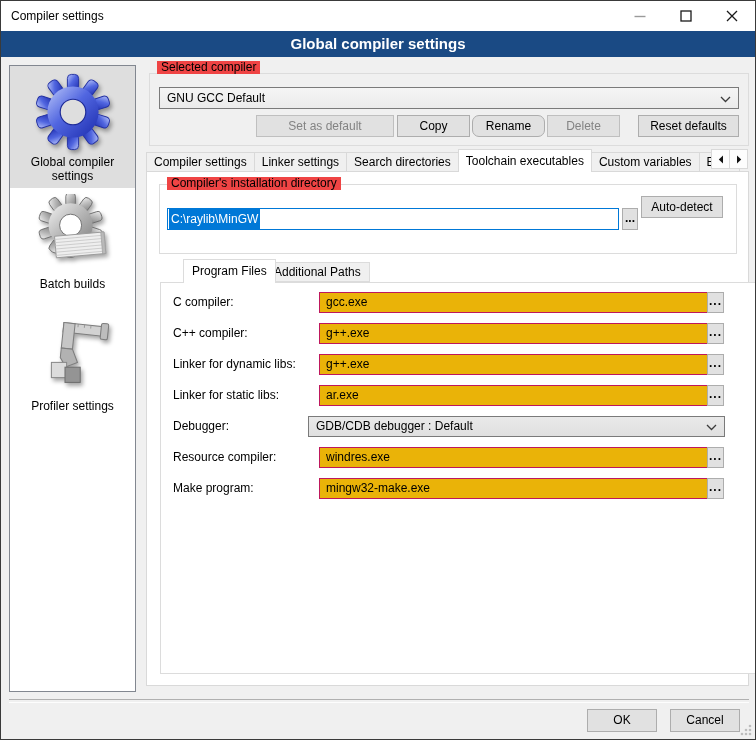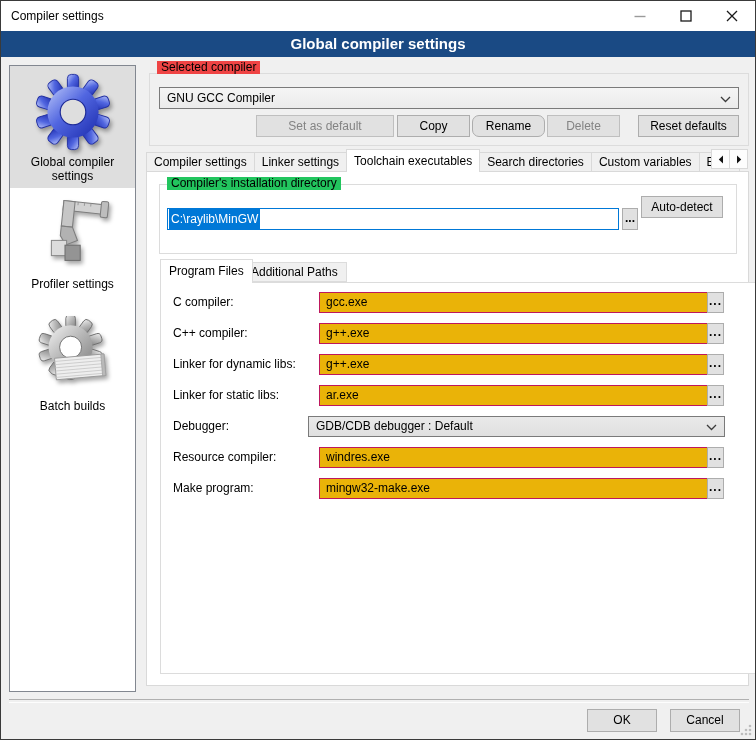--- a/index.html
+++ b/index.html
@@ -18,21 +18,21 @@
   .sidebar{position:absolute;left:8px;top:64px;width:127px;height:627px;background:#fff;
     border:1px solid #828790;box-sizing:border-box;overflow:hidden;}
   .sb-item{height:122px;box-sizing:border-box;padding-top:6px;display:flex;flex-direction:column;align-items:center;}
   .sb-item.selected{background:#dedede;}
   .sb-icon{width:80px;height:80px;filter:drop-shadow(2px 3px 2px rgba(0,0,0,.35));}
   .sb-label{text-align:center;line-height:14px;margin-top:3px;padding:0 4px;}
   
   .groupbox{position:absolute;border:1px solid #dcdcdc;box-sizing:border-box;}
   .gb-legend{position:absolute;padding:0 4px;line-height:13px;height:13px;white-space:nowrap;}
   .legend-gray{background:#ef4444;}
-  .legend-white{background:#22c55e;}
+  .legend-white{background:#ef4444;}
   
   .combo{position:absolute;box-sizing:border-box;border:1px solid #7a7a7a;
     background:linear-gradient(#f5f5f5,#ebebeb);line-height:20px;padding:0 7px;}
   .combo .chev{position:absolute;right:7px;top:8px;}
   
   .btn{position:absolute;box-sizing:border-box;height:22px;border:1px solid #adadad;background:#e1e1e1;
     text-align:center;line-height:20px;white-space:nowrap;}
   .btn.disabled{color:#838383;border-color:#bfbfbf;}
   
   .tabs{position:absolute;left:145px;top:148px;width:603px;height:23px;display:flex;align-items:flex-end;}
@@ -48,21 +48,21 @@
     border:1px solid #d9d9d9;box-sizing:border-box;z-index:1;}
   
   .grp-install{left:12px;top:12px;width:578px;height:70px;}
   .path-field{position:absolute;left:20px;top:36px;width:452px;height:22px;box-sizing:border-box;
     border:1px solid var(--sel-color,#0078d7);background:#fff;line-height:20px;padding-left:1px;overflow:hidden;white-space:nowrap;}
   .path-sel{background:var(--sel-color,#0078d7);color:#fff;padding:17px 2px;}
   .note{position:absolute;left:20px;top:61px;width:556px;white-space:nowrap;overflow:hidden;
     color:var(--note-color,#9e2126);}
   
   .subtab{position:absolute;box-sizing:border-box;border:1px solid #dcdcdc;background:#f0f0f0;
-    padding:0 8px;height:20px;line-height:19px;top:90px;white-space:nowrap;z-index:2;}
+    padding:0 8px;height:20px;line-height:19px;top:90px;white-space:nowrap;z-index:2;margin-left:23px;}
   .subtab.active{top:87px;height:24px;line-height:23px;background:#fff;border-bottom:none;z-index:3;}
   .subpage{position:absolute;left:13px;top:110px;width:631px;height:392px;background:#fff;
     border:1px solid #dcdcdc;box-sizing:border-box;}
   
   .frow-label{position:absolute;left:12px;white-space:nowrap;}
   .finput{position:absolute;left:158px;width:398px;height:21px;box-sizing:border-box;border:1px solid #be185d;
     background:#eab308;line-height:19px;padding:0 6px;white-space:nowrap;overflow:hidden;}
   .fbrowse{position:absolute;left:546px;width:17px;height:21px;line-height:17px;font-weight:bold;letter-spacing:1px;}
   .fcombo{position:absolute;left:147px;width:417px;height:21px;box-sizing:border-box;border:1px solid #7a7a7a;
     background:linear-gradient(#e9e9e9,#e0e0e0);line-height:19px;padding:0 7px;}
@@ -120,34 +120,20 @@
           <rect x="43" y="3" width="14" height="20" rx="5" transform="rotate(180 50 50)"></rect>
           <rect x="43" y="3" width="14" height="20" rx="5" transform="rotate(216 50 50)"></rect>
           <rect x="43" y="3" width="14" height="20" rx="5" transform="rotate(252 50 50)"></rect>
           <rect x="43" y="3" width="14" height="20" rx="5" transform="rotate(288 50 50)"></rect>
           <rect x="43" y="3" width="14" height="20" rx="5" transform="rotate(324 50 50)"></rect>
           <circle cx="50" cy="50" r="32" stroke="none"></circle>
         </g>
         <circle cx="50" cy="50" r="16" fill="#dedede" stroke="#1d2a96" stroke-width="1.4"></circle>
       </svg>
       <div class="sb-label">Global compiler settings</div>
-    </div>
-    <div class="sb-item">
-      <svg class="sb-icon" viewBox="0 0 100 100">
-        <g transform="rotate(6 55 35)">
-          <rect x="36" y="10" width="50" height="12" fill="#d2d2d2" stroke="#7d7d7d" stroke-width="1.3"></rect>
-          <rect x="83" y="6" width="9" height="20" rx="2" fill="#bdbdbd" stroke="#7d7d7d" stroke-width="1.3"></rect>
-          <path d="M46 10 v4 M54 10 v4 M62 10 v4 M70 10 v4" stroke="#8f8f8f" stroke-width="1"></path>
-          <rect x="36" y="10" width="14" height="32" fill="#c6c6c6" stroke="#7d7d7d" stroke-width="1.3"></rect>
-          <polygon points="36,42 50,42 58,58 44,65 36,54" fill="#b2b2b2" stroke="#7d7d7d" stroke-width="1.3"></polygon>
-        </g>
-        <rect x="23" y="58" width="19" height="19" fill="#dcdcdc" stroke="#8a8a8a" stroke-width="1.3"></rect>
-        <rect x="40" y="64" width="19" height="19" fill="#949494" stroke="#6e6e6e" stroke-width="1.3"></rect>
-      </svg>
-      <div class="sb-label">Profiler settings</div>
     </div>
     <div class="sb-item">
       <svg class="sb-icon" viewBox="0 0 100 100">
         <defs>
           <linearGradient id="ggray" x1="0" y1="0" x2="1" y2="1">
             <stop offset="0" stop-color="#f2f2f2"></stop>
               <stop offset="0.5" stop-color="#b5b5b5"></stop>
               <stop offset="1" stop-color="#808080"></stop>
           </linearGradient>
         </defs>
@@ -168,41 +154,55 @@
           <circle cx="50" cy="50" r="16" fill="#fff" stroke="#6f6f6f" stroke-width="1.4"></circle>
         </g>
         <g transform="rotate(-5 60 64)">
           <rect x="28" y="50" width="62" height="27" fill="#eeeeee" stroke="#9b9b9b" stroke-width="1.2"></rect>
           <path d="M28 54 h62 M28 58 h62 M28 62 h62 M28 66 h62 M28 70 h62 M28 74 h62" stroke="#c6c6c6" stroke-width="1"></path>
           <rect x="86" y="50" width="4" height="27" fill="#b9b9b9" stroke="#9b9b9b" stroke-width="0.8"></rect>
         </g>
       </svg>
       <div class="sb-label">Batch builds</div>
     </div>
+    <div class="sb-item">
+      <svg class="sb-icon" viewBox="0 0 100 100">
+        <g transform="rotate(6 55 35)">
+          <rect x="36" y="10" width="50" height="12" fill="#d2d2d2" stroke="#7d7d7d" stroke-width="1.3"></rect>
+          <rect x="83" y="6" width="9" height="20" rx="2" fill="#bdbdbd" stroke="#7d7d7d" stroke-width="1.3"></rect>
+          <path d="M46 10 v4 M54 10 v4 M62 10 v4 M70 10 v4" stroke="#8f8f8f" stroke-width="1"></path>
+          <rect x="36" y="10" width="14" height="32" fill="#c6c6c6" stroke="#7d7d7d" stroke-width="1.3"></rect>
+          <polygon points="36,42 50,42 58,58 44,65 36,54" fill="#b2b2b2" stroke="#7d7d7d" stroke-width="1.3"></polygon>
+        </g>
+        <rect x="23" y="58" width="19" height="19" fill="#dcdcdc" stroke="#8a8a8a" stroke-width="1.3"></rect>
+        <rect x="40" y="64" width="19" height="19" fill="#949494" stroke="#6e6e6e" stroke-width="1.3"></rect>
+      </svg>
+      <div class="sb-label">Profiler settings</div>
+    </div>
   </div>
 
   <div class="groupbox" style="left:148px;top:72px;width:600px;height:73px;"></div>
   <div class="gb-legend legend-gray" style="left:156px;top:60px;">Selected compiler</div>
   <div class="combo" style="left:158px;top:86px;width:580px;height:22px;">
-    <span>GNU GCC Compiler</span>
+    <span>GNU GCC Default</span>
     <svg class="chev" width="11" height="7">
         <path d="M1 1 L5.5 5.5 L10 1" fill="none" stroke="#3c3c3c" stroke-width="1.3"></path>
       </svg>
   </div>
   <div class="btn disabled" style="left:255px;top:114px;width:138px;">Set as default</div>
   <div class="btn" style="left:396px;top:114px;width:73px;">Copy</div>
   <div class="btn" style="left:471px;top:114px;width:73px;border-radius:7px;">Rename</div>
   <div class="btn disabled" style="left:546px;top:114px;width:73px;">Delete</div>
   <div class="btn" style="left:637px;top:114px;width:101px;">Reset defaults</div>
 
   <div class="tabs">
     <div class="tab">Compiler settings</div>
     <div class="tab">Linker settings</div>
+    <div class="tab">Search directories</div>
     <div class="tab active">Toolchain executables</div>
-    <div class="tab">Search directories</div>
     <div class="tab">Custom variables</div>
     <div class="tab clipped">Build</div>
     <div class="tab-arrow arrow-l">
       <svg width="6" height="9">
           <path d="M5 0.5 L0.8 4.5 L5 8.5 Z" fill="#111"></path>
         </svg>
     </div>
     <div class="tab-arrow arrow-r">
       <svg width="6" height="9">
           <path d="M1 0.5 L5.2 4.5 L1 8.5 Z" fill="#111"></path>

